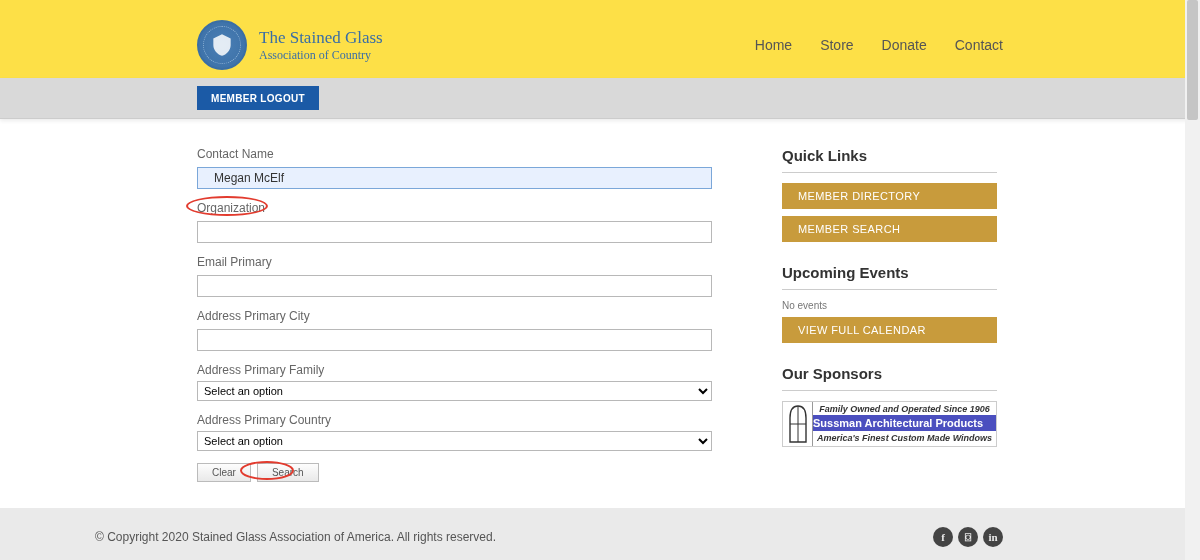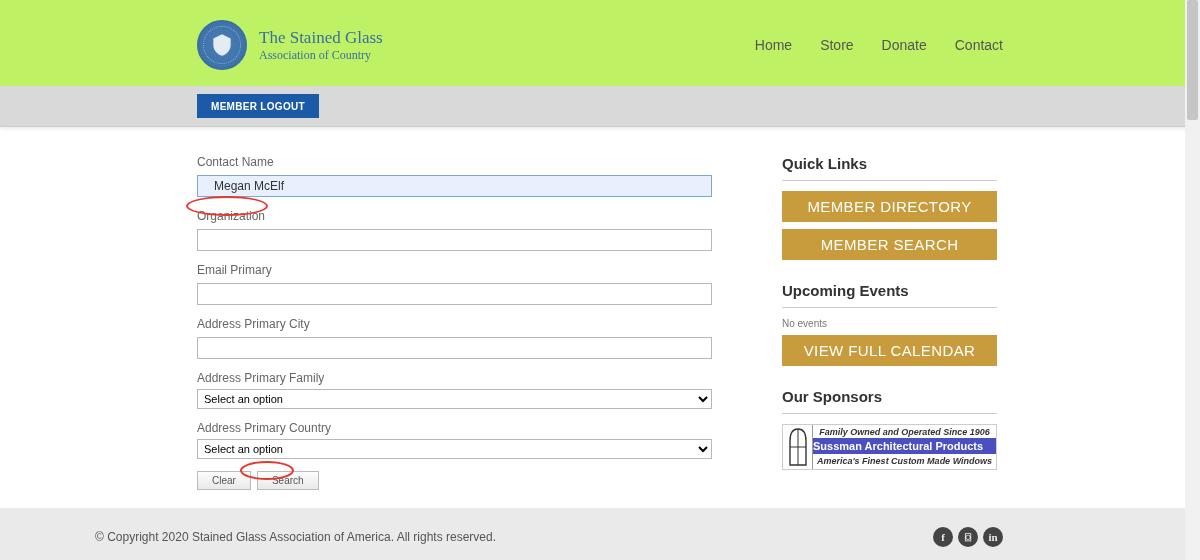--- a/index.html
+++ b/index.html
@@ -10,22 +10,22 @@
     background: #fff;
     width: 1200px;
     height: 560px;
     overflow: hidden;
     position: relative;
   }
   .header {
     display: flex;
     align-items: center;
     justify-content: space-between;
-    padding: 20px 197px 16px 197px;
-    background: #bef264;
+    padding: 20px 197px 8px 197px;
+    background: #fde047;
   }
   .logo-block { display: flex; align-items: center; gap: 12px; }
   .logo-seal {
     width: 50px; height: 50px;
     border-radius: 50%;
     border: 2px solid #3a6ea5;
     display:flex; align-items:center; justify-content:center;
     position: relative;
     background: radial-gradient(circle, #4a7fb5 0%, #3a6ea5 100%);
   }
@@ -94,22 +94,22 @@
     background: linear-gradient(#fdfdfd,#e9e9e9);
     border: 1px solid #bbb; border-radius: 0;
     font-size: 10px; color: #555; cursor: pointer;
   }
 
   .side-heading { font-size: 15px; font-weight: bold; color: #333; margin-bottom: 8px; }
   .side-rule { border: none; border-top: 1px solid #ccc; margin-bottom: 10px; }
   .gold-btn {
     display:block; width: 100%;
     background: #c89b3c; color: #fff;
-    text-align: center; padding: 7px 16px;
-    font-size: 15px; font-weight: 500;
+    text-align: left; padding: 7px 16px;
+    font-size: 11px; font-weight: 500;
     margin-bottom: 7px; border:none; cursor:pointer;
     letter-spacing: 0.4px;
   }
   .no-events { font-size: 10px; color: #777; margin-bottom: 6px; }
   .side-section { margin-bottom: 22px; }
 
   .sponsor {
     display:flex; align-items:stretch;
     border: 1px solid #ccc; background:#fff;
     height: 46px; overflow:hidden;

